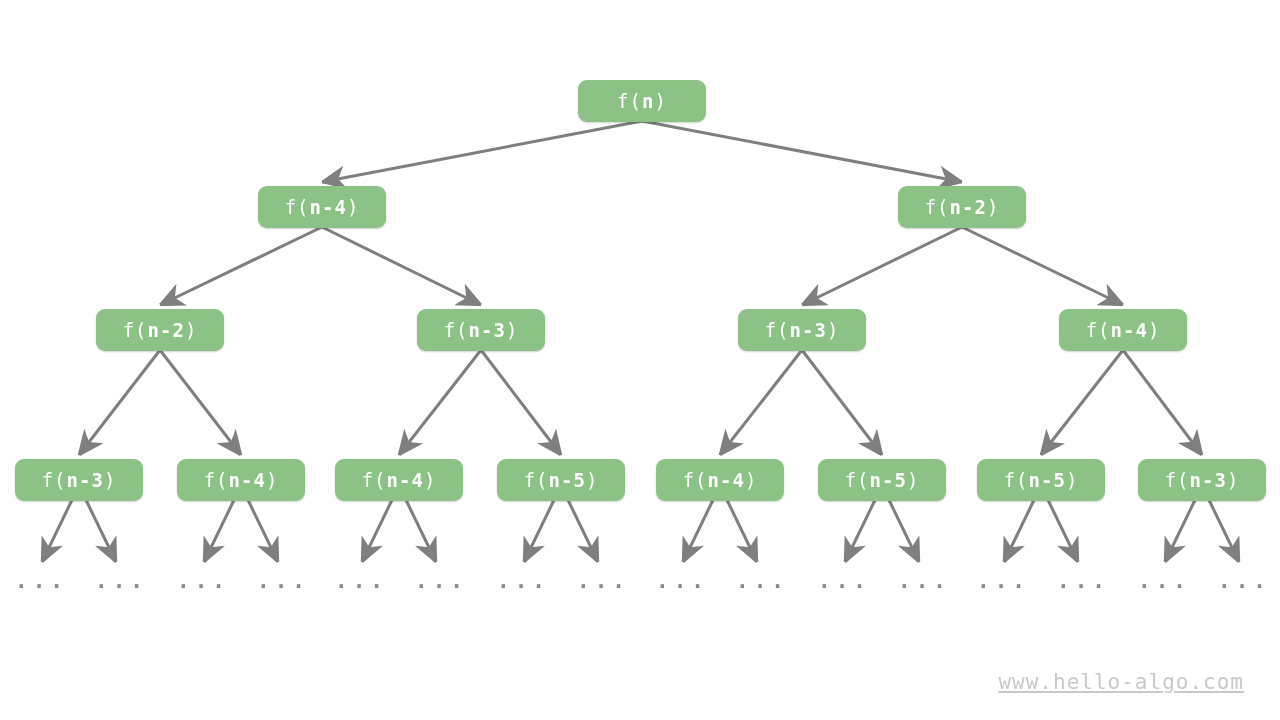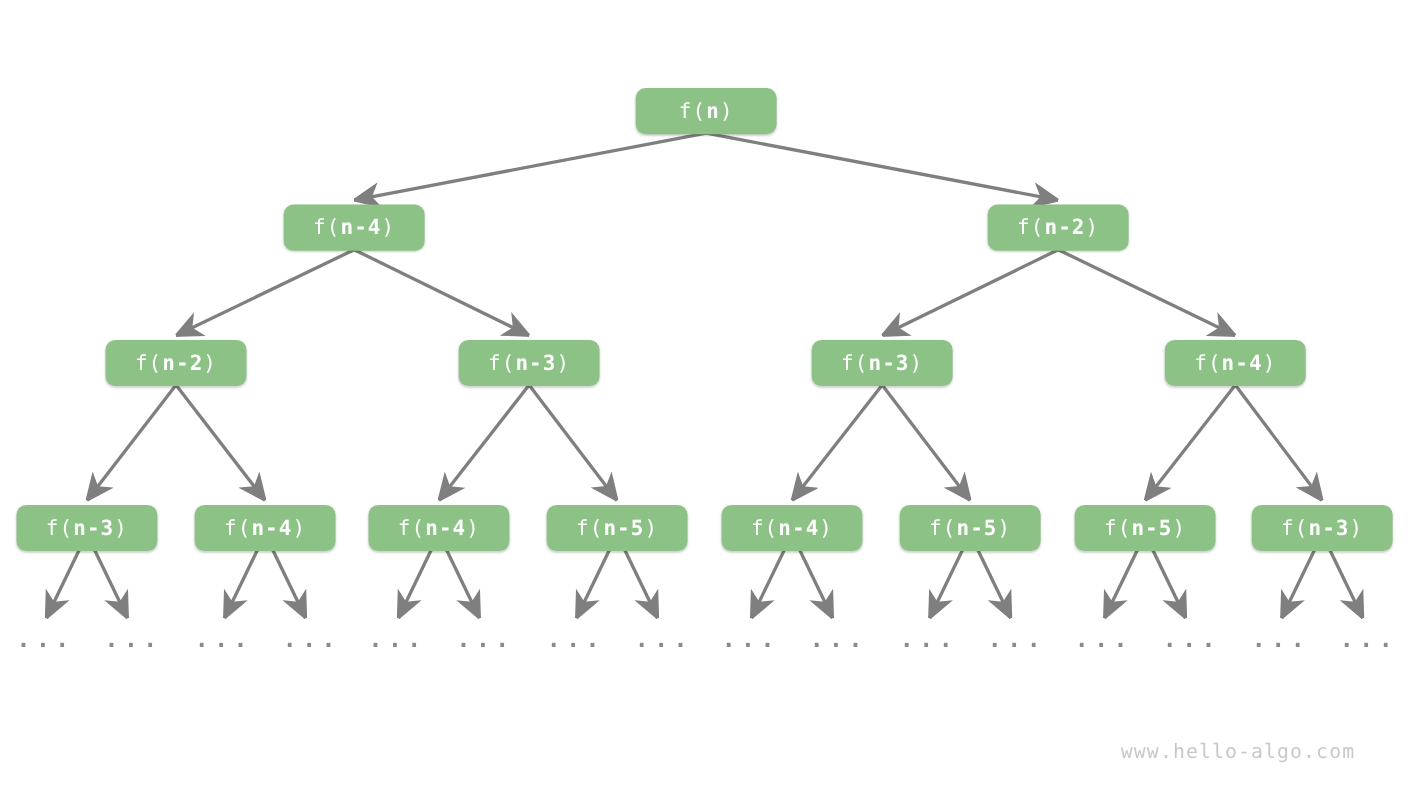--- a/index.html
+++ b/index.html
@@ -37,24 +37,25 @@
     font-size:21px;
     font-weight:bold;
     letter-spacing:5px;
     transform:translate(-50%,-50%);
     line-height:10px;
     height:10px;
     padding-left:5px; 
   }
   .watermark{
     position:absolute;
-    right:48px;bottom:26px;
+    right:36px;bottom:26px;
     color:var(--watermark);
-    font-size:18px;
+    font-size:21px;
     letter-spacing:1px;
+    text-decoration:underline;
   }
   svg line{stroke:var(--edge);stroke-width:3;}
   #ah path{fill:var(--edge);}
 </style>
 </head>
 <body>
 
 <div id="stage">
   <svg id="edges" width="1280" height="720" viewBox="0 0 1280 720">
     <defs>

